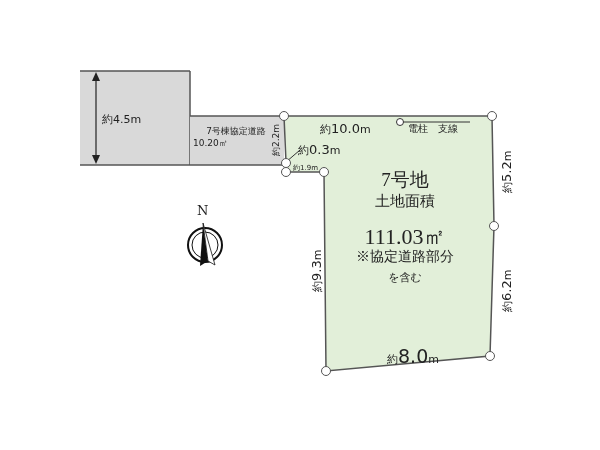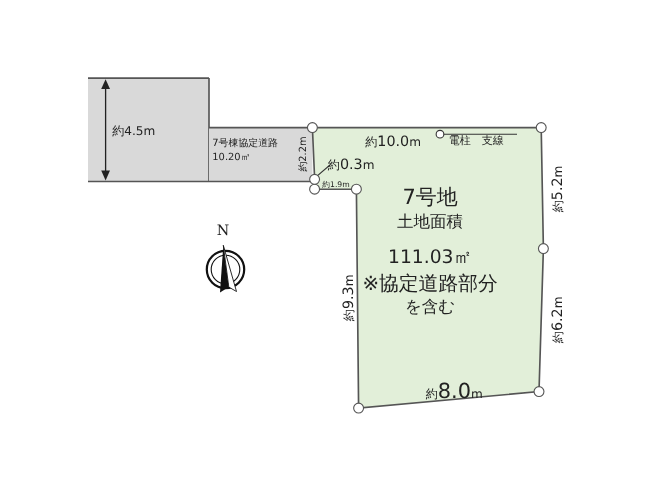--- a/index.html
+++ b/index.html
@@ -4,21 +4,21 @@
 <style>
   html, body { margin: 0; padding: 0; background: #ffffff; }
   body { width: 600px; height: 450px; position: relative; overflow: hidden;
          font-family: "DejaVu Sans", "Liberation Sans", sans-serif; }
   svg { position: absolute; left: 0; top: 0; }
   .lbl { position: absolute; color: #222; white-space: nowrap; line-height: 1; }
   .pre { font-size: 11px; }
   .big { font-size: 11px; }
   .unit { font-size: 11px; }
   .vert { transform-origin: 0 0; transform: rotate(-90deg); }
-  .title { position: absolute; left: 316px; width: 150px; text-align: center; color: #222; line-height: 1; }
+  .title { position: absolute; left: 330px; width: 150px; text-align: center; color: #222; line-height: 1; font-family: Liberation Serif, serif; }
 </style>
 </head>
 <body>
 
 <svg width="600" height="450" viewBox="0 0 600 450">
 
   <rect x="80" y="71" width="110" height="94" fill="#d9d9d9"></rect>
   <line x1="80" y1="71" x2="190" y2="71" stroke="#555" stroke-width="1.5"></line>
   <line x1="190" y1="71" x2="190" y2="165" stroke="#555" stroke-width="1.5"></line>
 
@@ -57,36 +57,36 @@
     <polygon points="-2,-22 3,16 10,20" fill="#fff" stroke="#111" stroke-width="0.8"></polygon>
   </g>
 </svg>
 
 <div class="lbl" style="left:197px;top:204px;font-size:13px;font-family:'DejaVu Serif',serif;">N</div>
 
 <div class="lbl" style="left:102px;top:110px;">
   <span class="pre">約</span><span class="big">4.5</span><span class="unit">m</span>
 </div>
 
-<div class="lbl" style="left:193px;top:127px;width:86px;font-size:9px;">7号棟協定道路</div>
+<div class="lbl" style="left:193px;top:127px;width:86px;text-align:center;font-size:9px;">7号棟協定道路</div>
 <div class="lbl" style="left:193px;top:139px;width:86px;text-align:left;font-size:9px;">10.20㎡</div>
 
 <div class="lbl vert" style="left:272px;top:156px;font-size:9px;">
   <span>約</span><span>2.2</span><span>m</span>
 </div>
 
 <div class="lbl" style="left:298px;top:141px;">
   <span class="pre">約</span><span style="font-size:13px">0.3</span><span class="unit">m</span>
 </div>
 
 <div class="lbl" style="left:293px;top:165px;font-size:7px;text-align:right;">
   <span>約</span><span>1.9</span><span>m</span>
 </div>
 
-<div class="lbl" style="left:332px;top:120px;text-align:center;">
+<div class="lbl" style="left:320px;top:120px;text-align:center;">
   <span class="pre">約</span><span style="font-size:13px">10.0</span><span class="unit">m</span>
 </div>
 
 <div class="lbl" style="left:408px;top:124px;font-size:10px;">電柱　支線</div>
 
 <div class="lbl vert" style="left:498px;top:193px;">
   <span class="pre">約</span><span style="font-size:13px">5.2</span><span class="unit">m</span>
 </div>
 
 <div class="lbl vert" style="left:498px;top:312px;">
@@ -96,15 +96,15 @@
 <div class="lbl vert" style="left:308px;top:292px;">
   <span class="pre">約</span><span style="font-size:13px">9.3</span><span class="unit">m</span>
 </div>
 
 <div class="lbl" style="left:387px;top:347px;">
   <span class="pre">約</span><span style="font-size:19px">8.0</span><span class="unit">m</span>
 </div>
 
 <div class="title" style="top:170px;font-size:19px;">7号地</div>
 <div class="title" style="top:194px;font-size:15px;">土地面積</div>
-<div class="title" style="top:226px;font-size:17px;">111.03㎡</div>
-<div class="title" style="top:250px;font-size:18px;">※協定道路部分</div>
-<div class="title" style="top:272px;font-size:15px;">を含む</div>
+<div class="title" style="top:226px;font-size:22px;">111.03㎡</div>
+<div class="title" style="top:250px;font-size:14px;">※協定道路部分</div>
+<div class="title" style="top:272px;font-size:11px;">を含む</div>
 
 </body></html>

